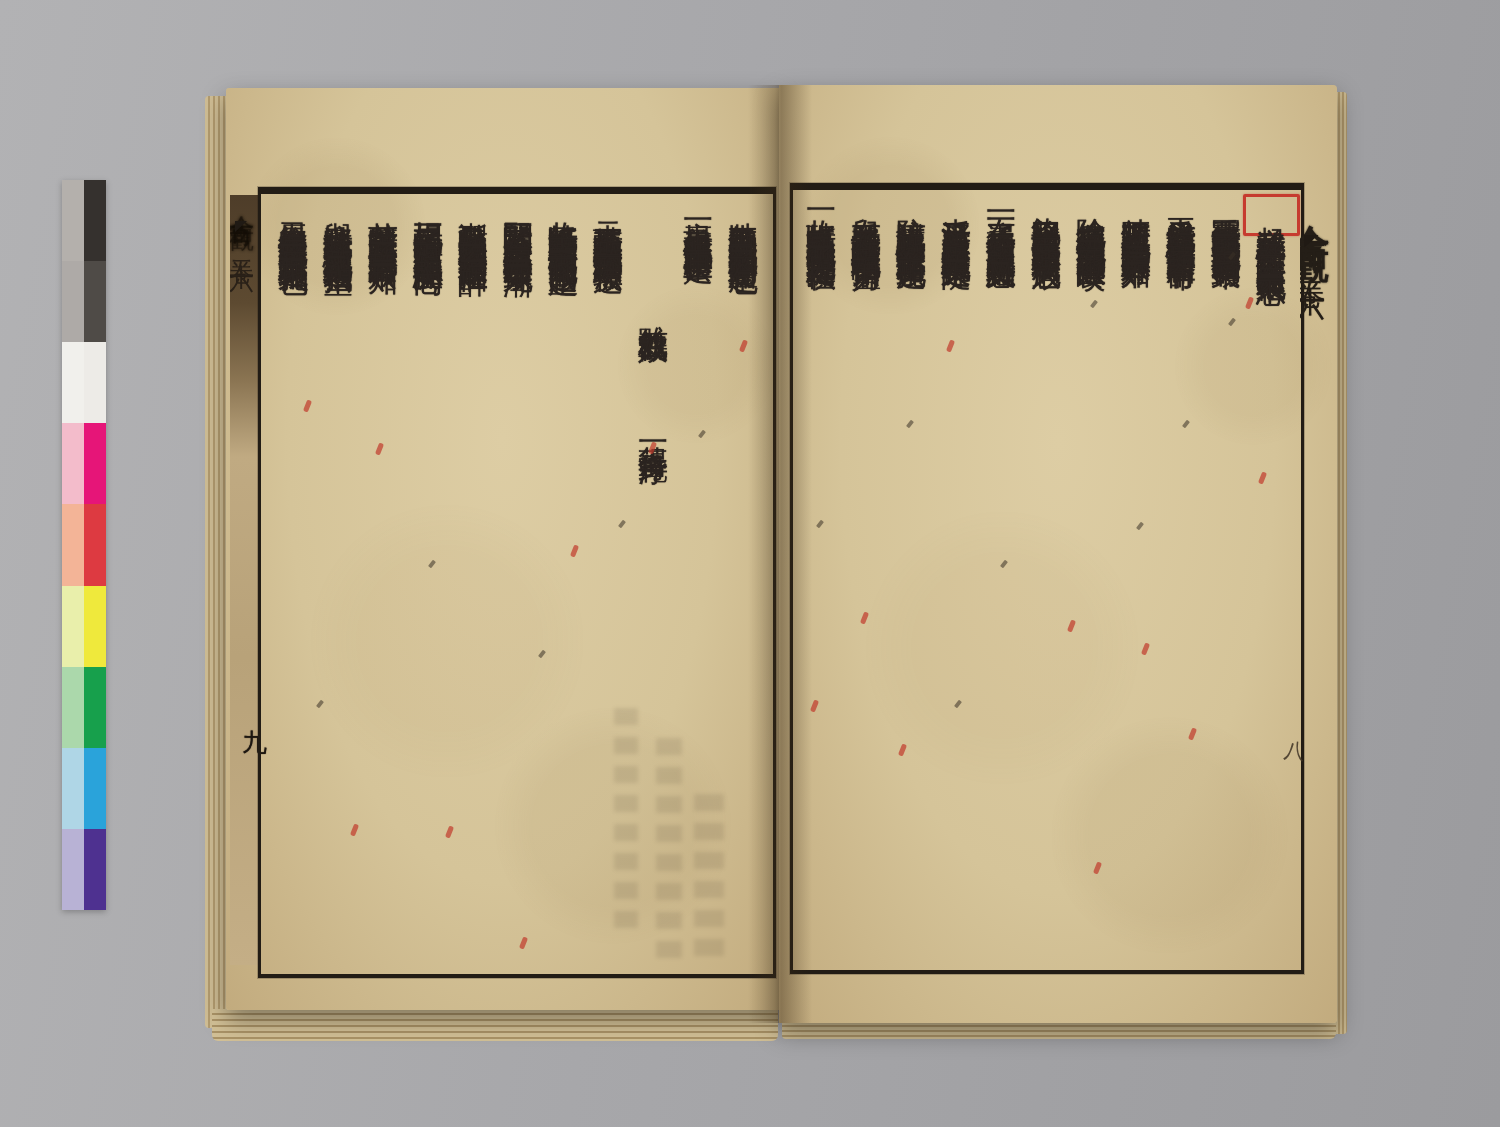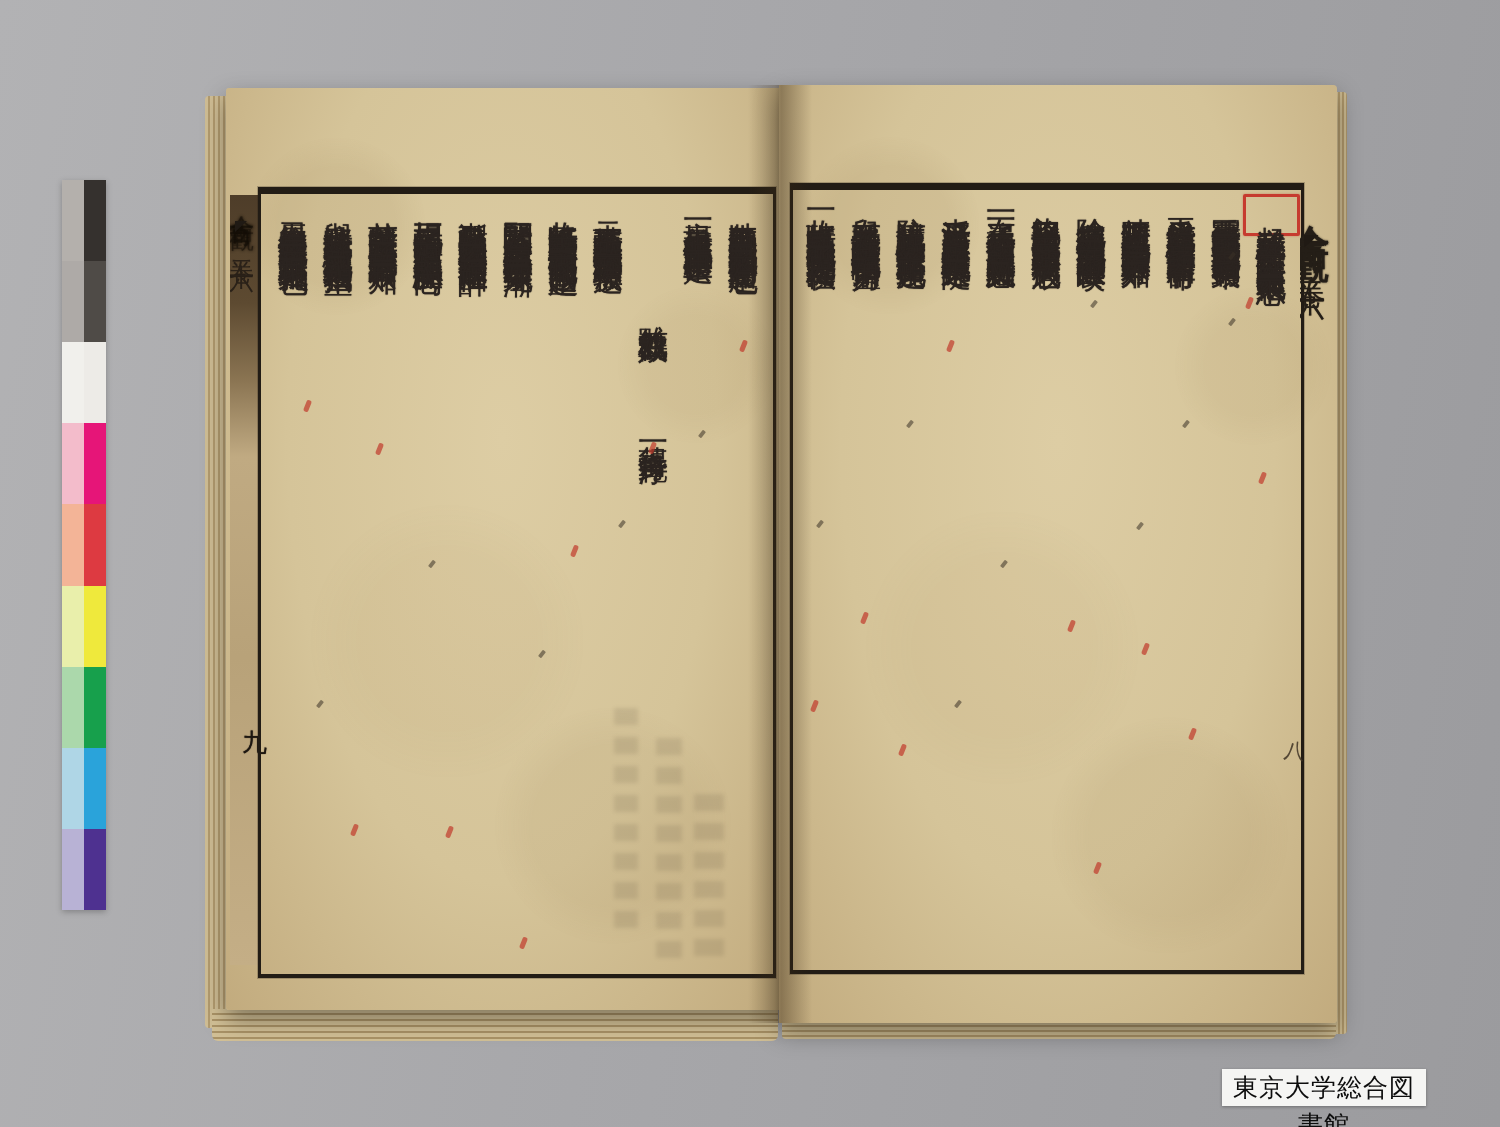--- a/index.html
+++ b/index.html
@@ -206,14 +206,13 @@
   <div class="kmark" style="left:1002px;top:560px"></div>
   <div class="kmark" style="left:956px;top:700px"></div>
   <div class="kmark" style="left:908px;top:420px"></div>
   <div class="kmark" style="left:818px;top:520px"></div>
   <div class="kmark" style="left:700px;top:430px"></div>
   <div class="kmark" style="left:620px;top:520px"></div>
   <div class="kmark" style="left:540px;top:650px"></div>
   <div class="kmark" style="left:430px;top:560px"></div>
   <div class="kmark" style="left:318px;top:700px"></div>
 
-  <div class="lib-label">東京大学総合図書館</div>
 </div>
 
 </body></html>

